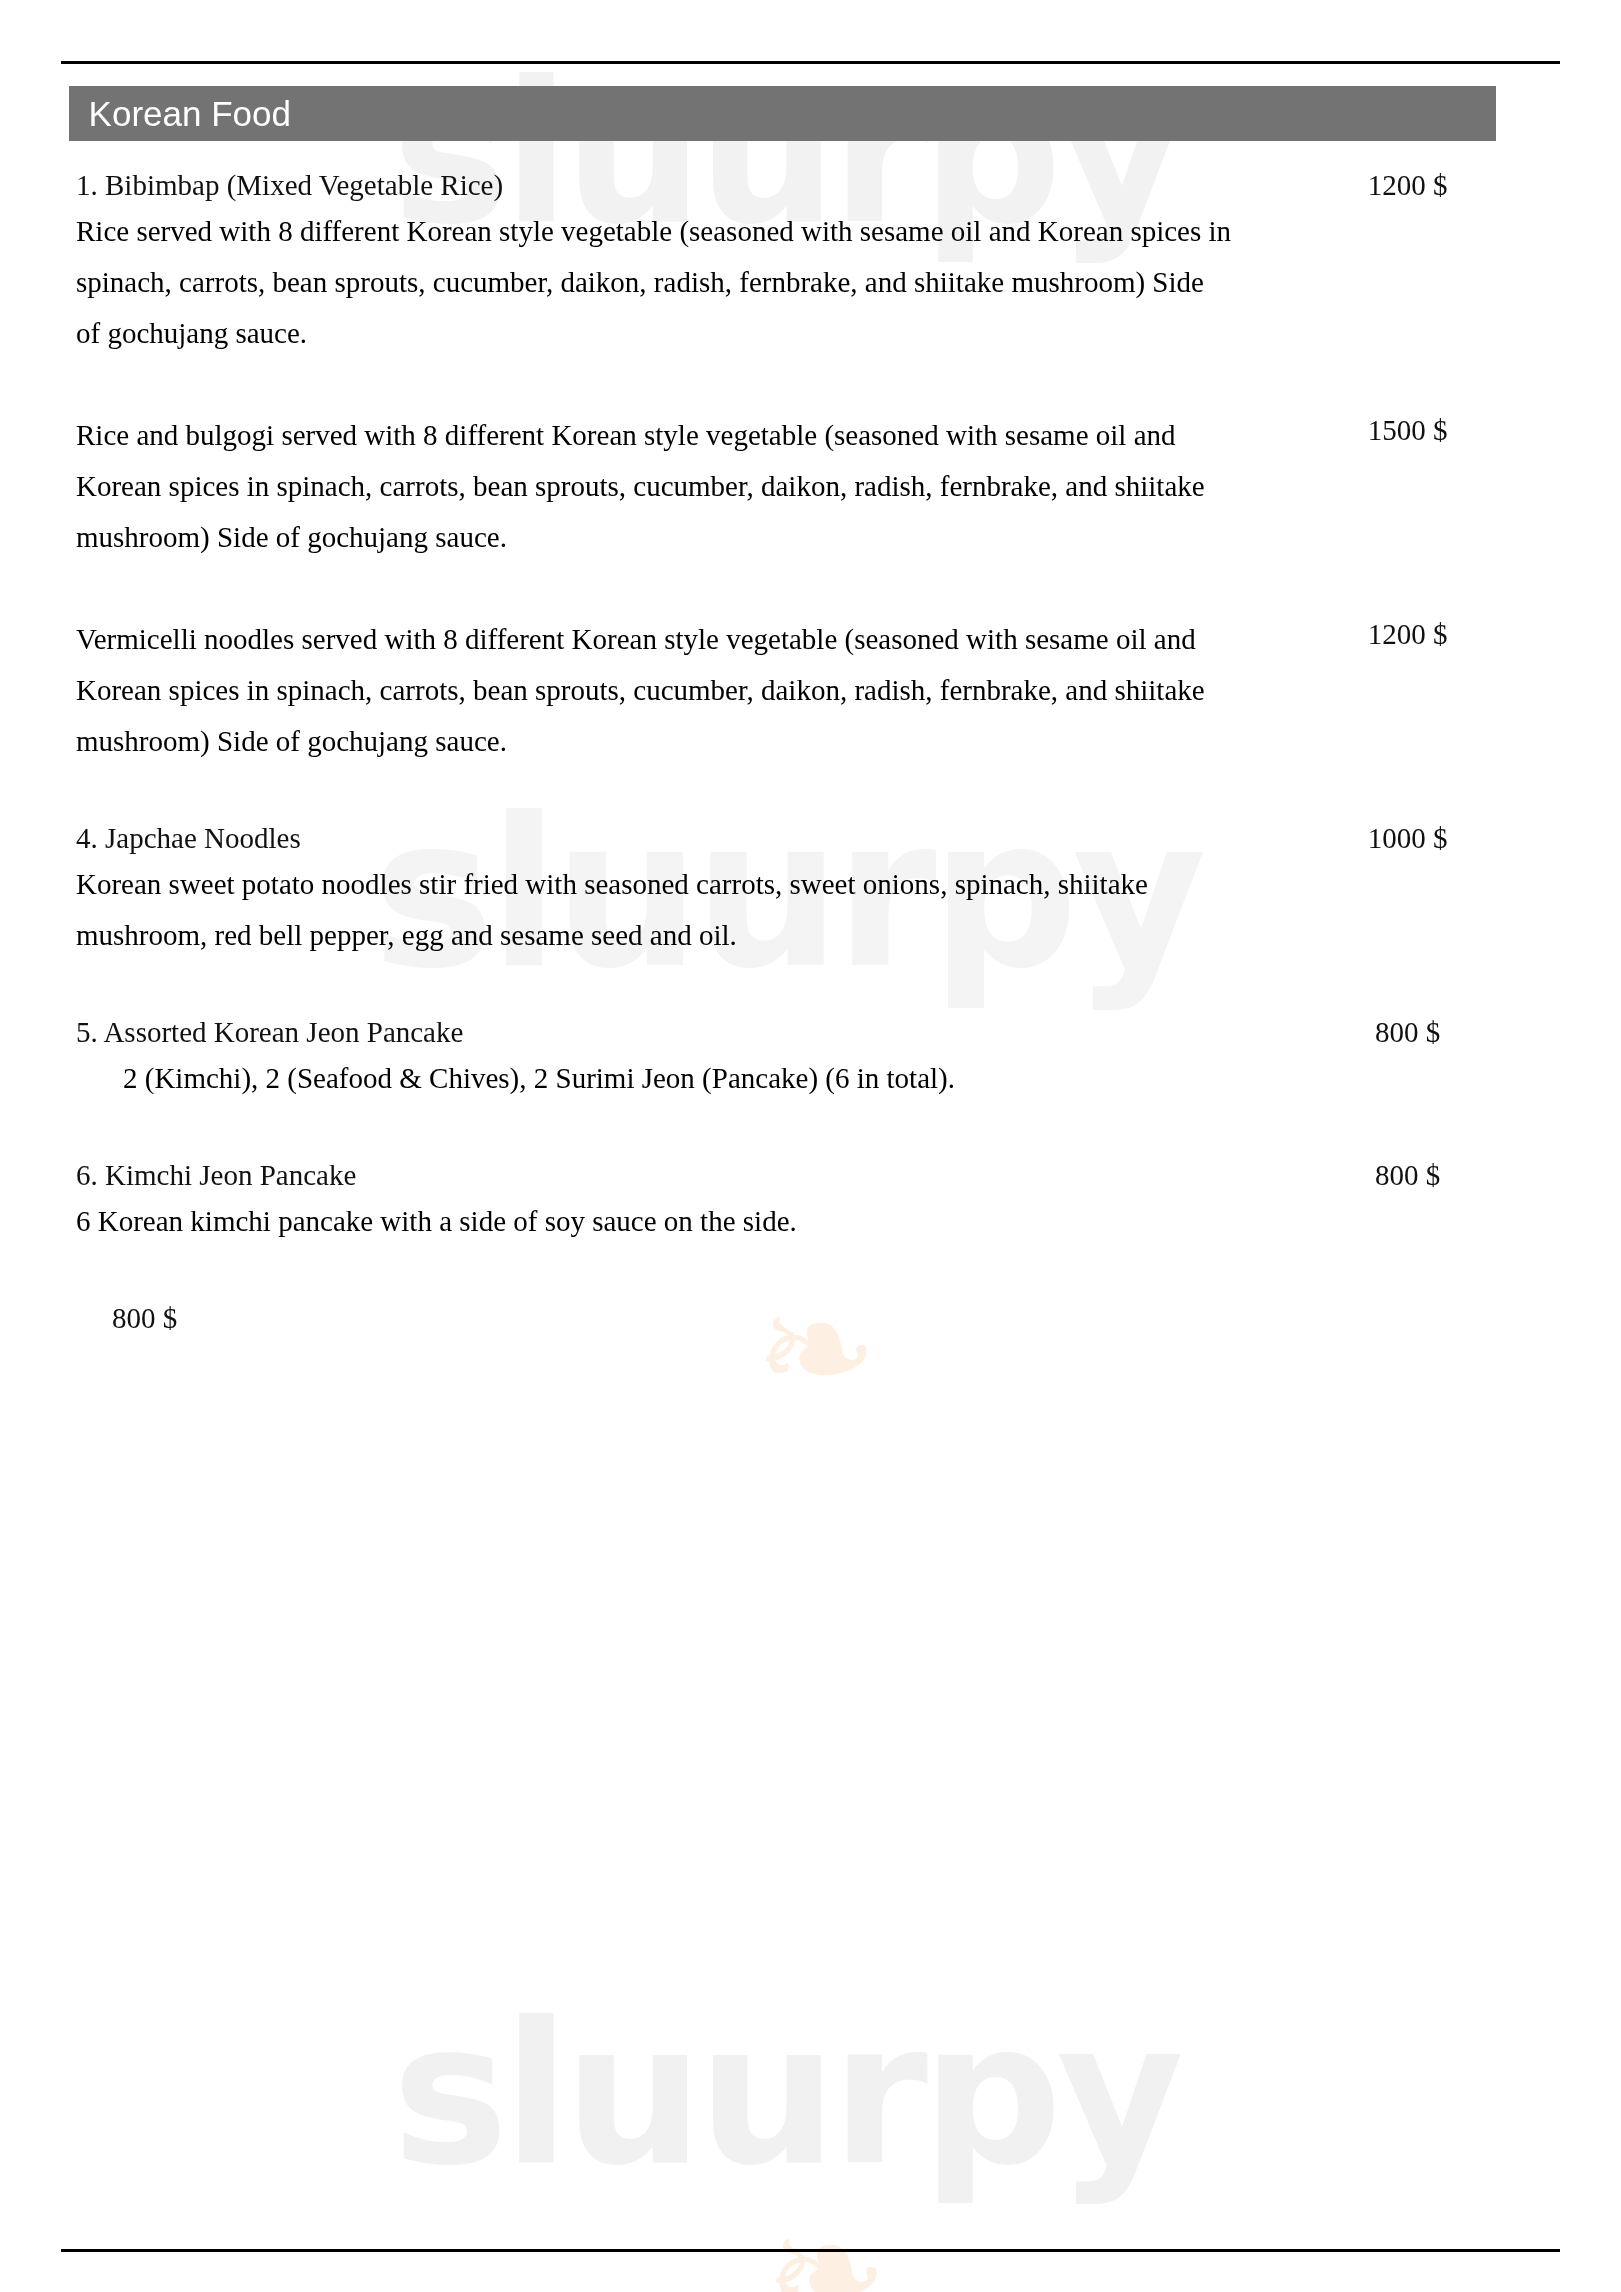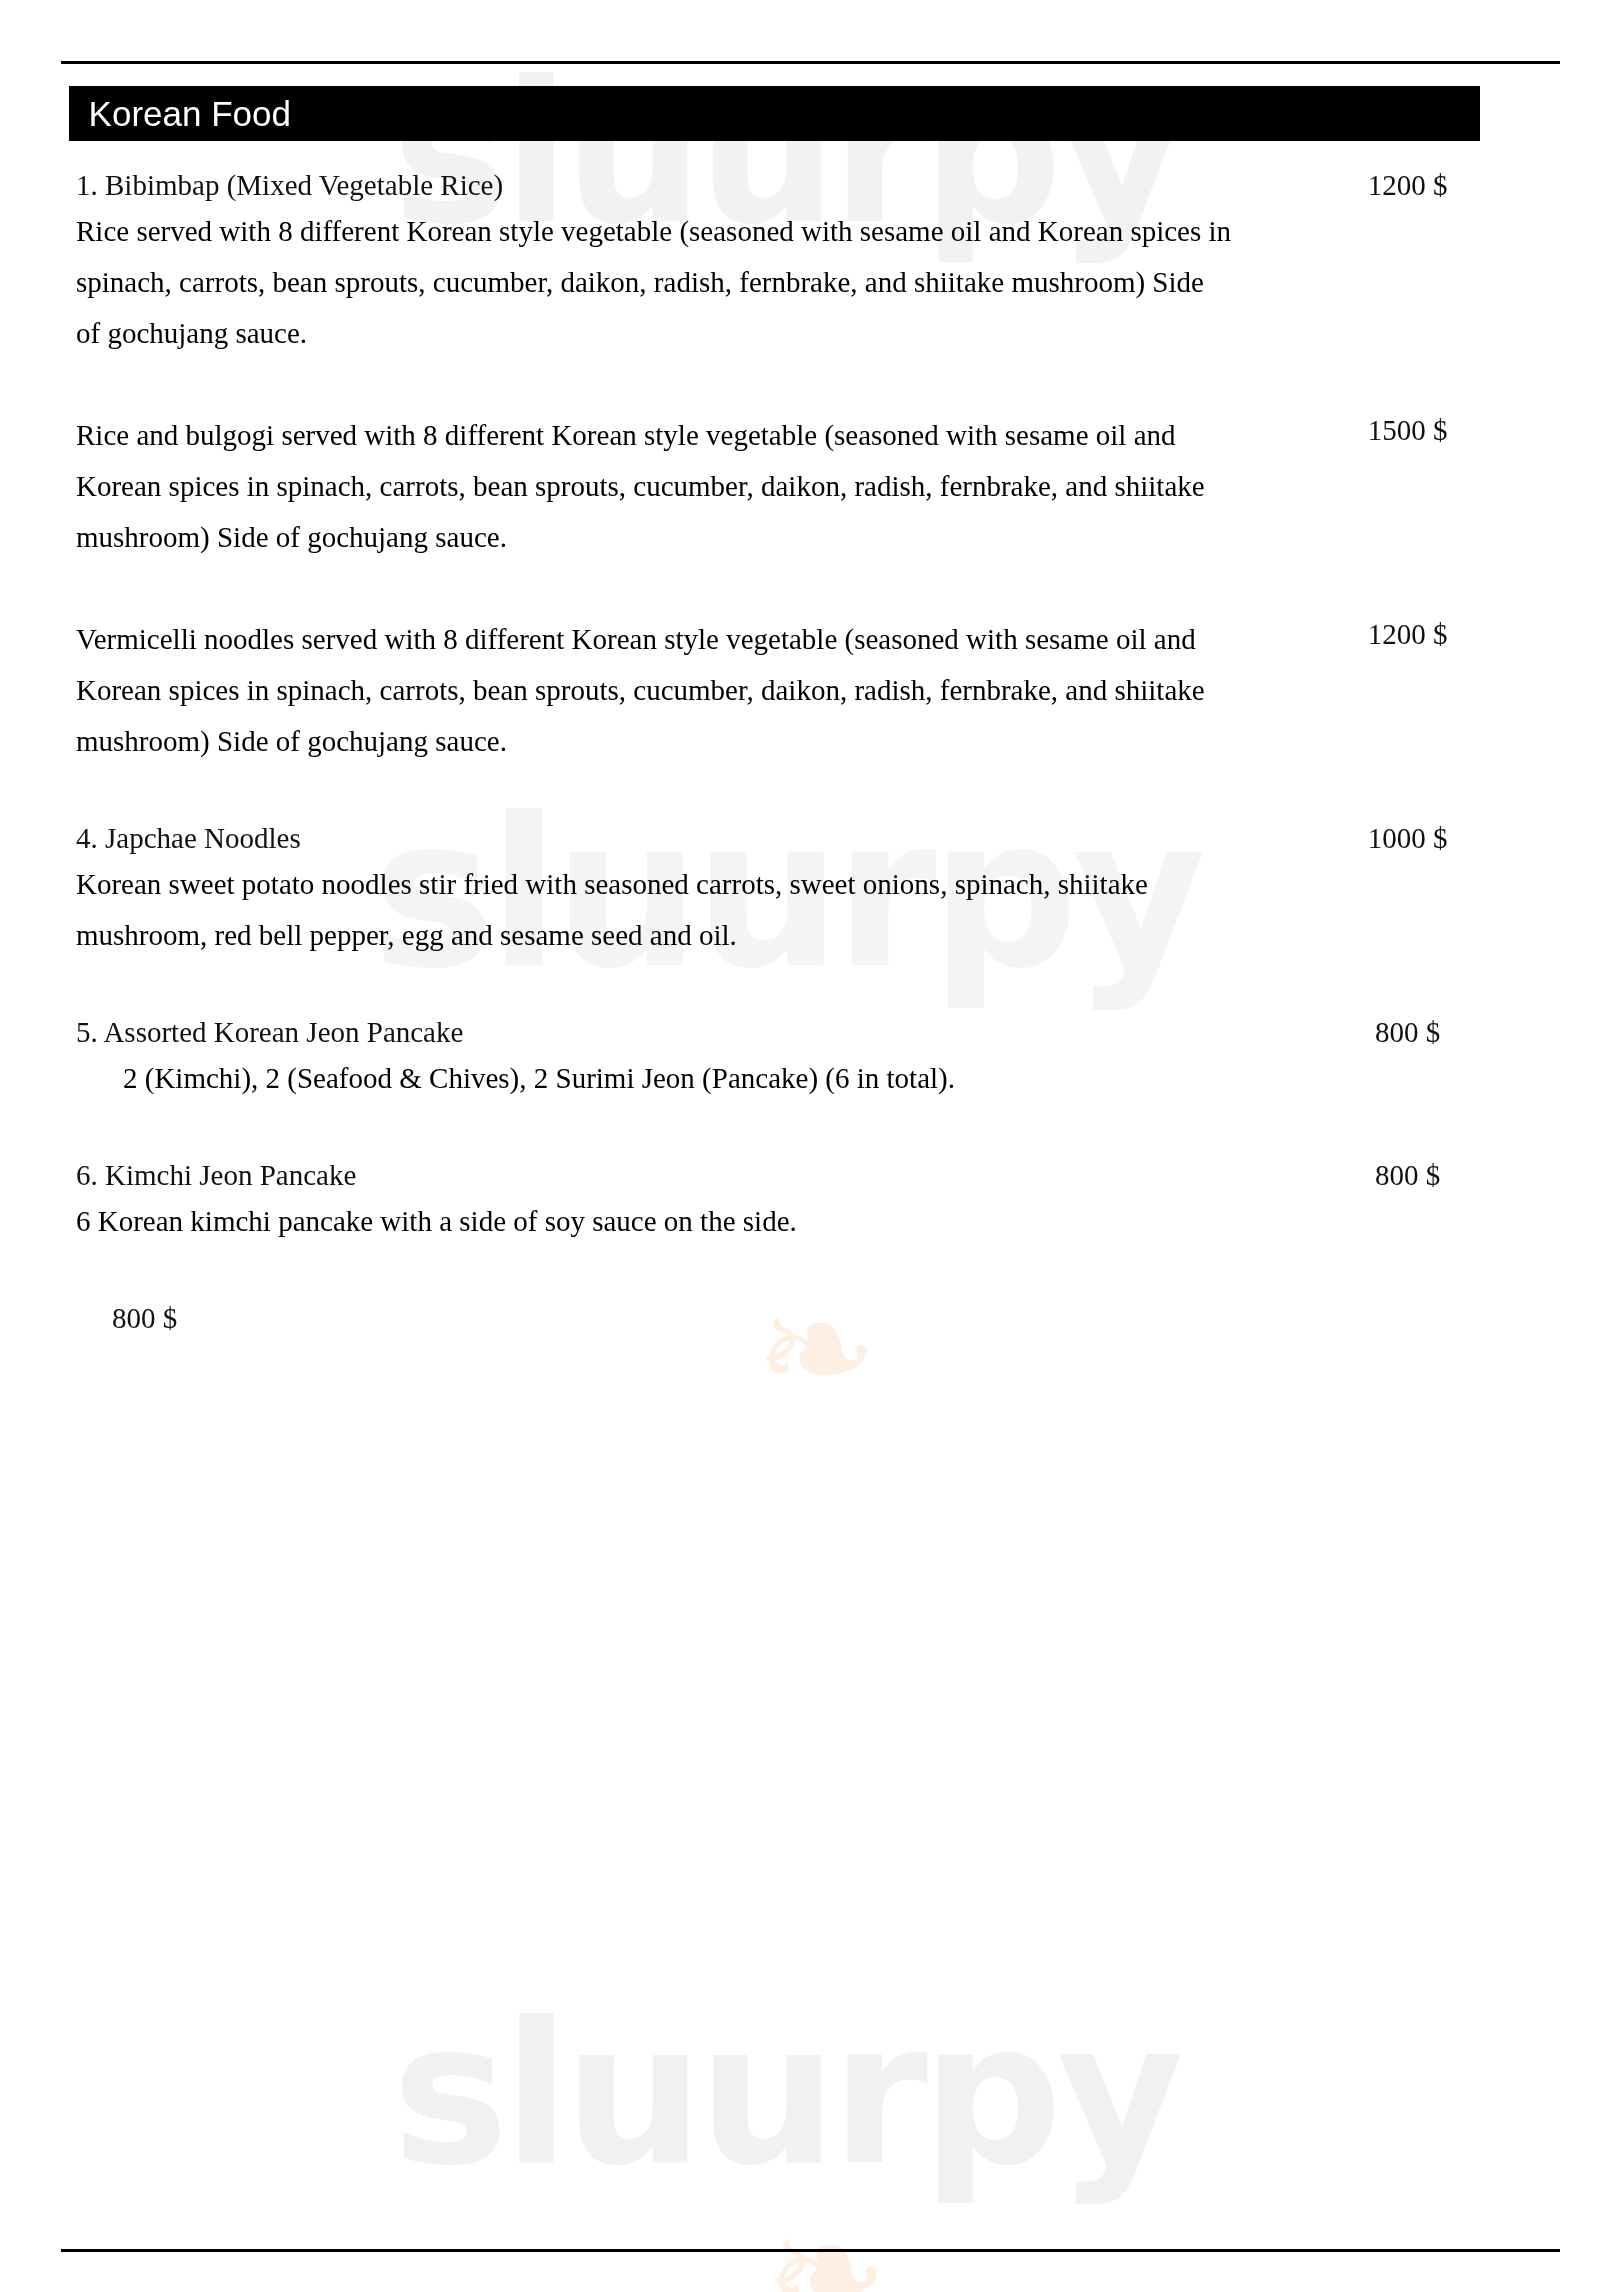--- a/index.html
+++ b/index.html
@@ -86,22 +86,23 @@
   .wm-s1 { left: 755px; top: 1264px; }
   .wm-s2 { left: 765px; top: 2186px; }
 
   
   .section-bar {
     position: absolute;
     left: 69px;
     top: 86px;
     width: 1411px;
     height: 55px;
-    background: #000000;
+    background: #737373;
     z-index: 2;
+    padding-left: 16px;
   }
   .section-title {
     position: absolute;
     left: 19.6px;
     top: 5.9px;
     font-family: "Liberation Sans", sans-serif;
     font-size: 35px;
     color: #ffffff;
     line-height: 43px;
     white-space: nowrap;

